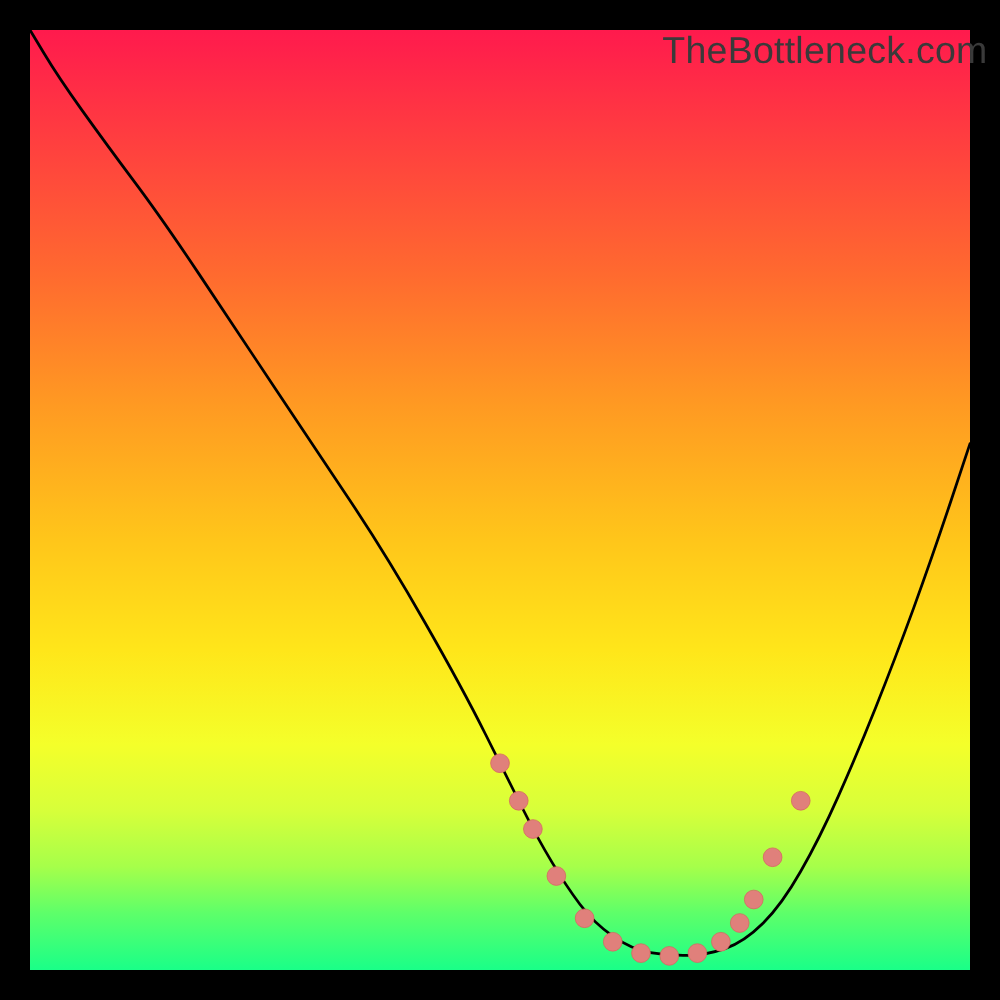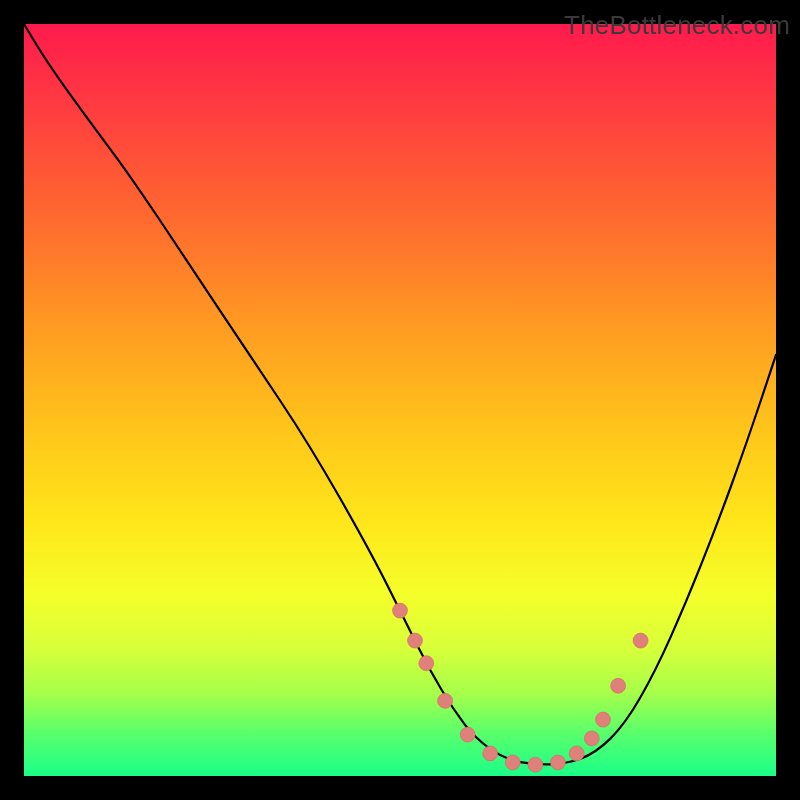--- a/index.html
+++ b/index.html
@@ -27,24 +27,24 @@
       #ffe61a 66%,
       #f4ff2a 76%,
       #d7ff3a 83%,
       #a6ff4a 89%,
       #5dff6a 94%,
       #1aff88 100%
     );
   }
   .watermark {
     position: absolute;
-    top: 10px;
+    top: 24px;
     right: 10px;
     color: #3a3a3a;
-    font-size: 26px;
+    font-size: 30px;
     letter-spacing: 0.2px;
     font-weight: 500;
   }
   svg.plot {
     position: absolute;
     left: 24px;
     top: 24px;
     width: 752px;
     height: 752px;
     overflow: visible;

